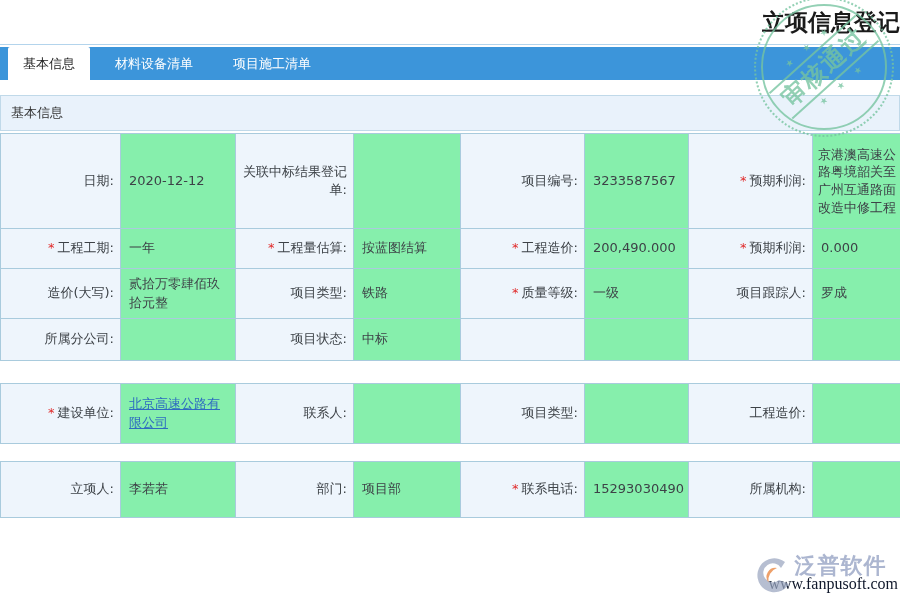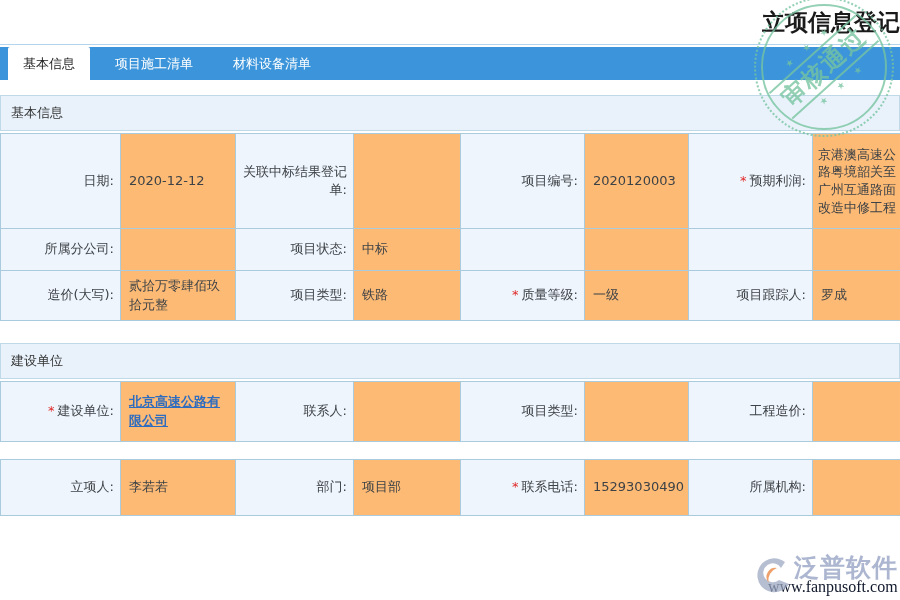--- a/index.html
+++ b/index.html
@@ -12,50 +12,50 @@
   .tabbar { background: #3c95da; height: 33px; margin-top: 2px; display: flex; align-items: stretch; padding-left: 8px; }
   .tab { line-height: 33px; padding: 0 15px; font-size: 13px; color: #ffffff; cursor: pointer; margin-right: 10px; border-radius: 2px 2px 0 0; }
   .tab.active { background: #ffffff; color: #222; }
 
   .section { margin: 15px 0 0 0; }
   .section-header { background: #e9f2fb; border: 1px solid #c0d9e9; padding: 8px 10px; font-size: 13px; color: #333; margin-bottom: 2px; }
 
   table { width: 100%; border-collapse: collapse; table-layout: fixed; }
   td { border: 1px solid #a9cbdd; font-size: 13px; vertical-align: middle; word-break: break-all; line-height: 1.4; }
   td.lbl { background: #eef5fc; text-align: right; padding: 3px 6px 3px 2px; color: #3d4247; }
-  td.val { background: #fdba74; text-align: left; padding: 3px 4px 3px 8px; }
+  td.val { background: #86efac; text-align: left; padding: 3px 4px 3px 8px; }
   .req { color: #e02a2a; margin-right: 3px; }
-  a.cell-link { color: #2e6cc0; text-decoration: underline; font-weight: bold; }
+  a.cell-link { color: #2e6cc0; text-decoration: underline; }
 
   
   .stamp { position: absolute; left: 754px; top: -3px; width: 140px; height: 140px; z-index: 60; opacity: 0.78; pointer-events: none; }
   .ring-outer { position: absolute; inset: 0; border-radius: 50%; border: 2px dotted #76c4a0; }
   .ring-inner { position: absolute; inset: 7px; border-radius: 50%; border: 2px solid #76c4a0; }
   .stamp-rot { position: absolute; inset: 0; display: flex; flex-direction: column; align-items: center; justify-content: center; transform: rotate(-42deg); color: #76c4a0; }
   .stamp-stars { font-size: 9px; letter-spacing: 6px; text-indent: 6px; line-height: 1; color: #76c4a0; }
   .stamp-chord { width: 116px; height: 2px; background: #76c4a0; margin: 3px 0; }
   .stamp-text { font-size: 24px; font-weight: bold; letter-spacing: 2px; line-height: 1.1; white-space: nowrap; }
 
   
   .watermark { position: absolute; right: 2px; bottom: 3px; z-index: 50; display: flex; align-items: flex-start; pointer-events: none; }
   .wm-logo { width: 40px; height: 40px; margin-top: 2px; opacity: 0.85; }
   .wm-textcol { display: flex; flex-direction: column; }
-  .wm-brand { font-size: 25px; font-weight: bold; letter-spacing: 1px; color: rgba(168,178,206,0.95); line-height: 1.0; }
+  .wm-brand { font-size: 22px; font-weight: bold; letter-spacing: 1px; color: rgba(168,178,206,0.95); line-height: 1.0; }
   .wm-url { font-family: "Liberation Serif", "DejaVu Serif", serif; font-size: 16px; font-weight: normal; color: #0f172a; margin-top: -2px; margin-left: -26px; line-height: 1.1; }
 </style>
 </head>
 <body>
 
 <div class="page-title">立项信息登记</div>
 
 <div class="topline"></div>
 <div class="tabbar">
   <div class="tab active">基本信息</div>
+  <div class="tab">材料设备清单</div>
   <div class="tab">项目施工清单</div>
-  <div class="tab">材料设备清单</div>
 </div>
 
 <div class="section">
   <div class="section-header">基本信息</div>
   <table>
     <colgroup>
       <col style="width:120px">
         <col style="width:115px">
         <col style="width:118px">
         <col style="width:107px">
@@ -64,50 +64,59 @@
         <col style="width:124px">
         <col style="width:88px">
     </colgroup>
     <tbody>
         <tr style="height:95px">
       <td class="lbl"><span>日期:</span></td>
       <td class="val">2020-12-12</td>
       <td class="lbl"><span>关联中标结果登记单:</span></td>
       <td class="val"></td>
       <td class="lbl"><span>项目编号:</span></td>
-      <td class="val">2020120003</td>
+      <td class="val">3233587567</td>
       <td class="lbl"><span class="req">*</span><span>预期利润:</span></td>
       <td class="val" style="line-height:1.35; padding-left:5px;">京港澳高速公路粤境韶关至广州互通路面改造中修工程</td>
+    </tr>
+    <tr style="height:40px">
+      <td class="lbl"><span class="req">*</span><span>工程工期:</span></td>
+      <td class="val">一年</td>
+      <td class="lbl"><span class="req">*</span><span>工程量估算:</span></td>
+      <td class="val">按蓝图结算</td>
+      <td class="lbl"><span class="req">*</span><span>工程造价:</span></td>
+      <td class="val">200,490.000</td>
+      <td class="lbl"><span class="req">*</span><span>预期利润:</span></td>
+      <td class="val">0.000</td>
+    </tr>
+    <tr style="height:50px">
+      <td class="lbl"><span>造价(大写):</span></td>
+      <td class="val">贰拾万零肆佰玖拾元整</td>
+      <td class="lbl"><span>项目类型:</span></td>
+      <td class="val">铁路</td>
+      <td class="lbl"><span class="req">*</span><span>质量等级:</span></td>
+      <td class="val">一级</td>
+      <td class="lbl"><span>项目跟踪人:</span></td>
+      <td class="val">罗成</td>
     </tr>
     <tr style="height:42px">
       <td class="lbl"><span>所属分公司:</span></td>
       <td class="val"></td>
       <td class="lbl"><span>项目状态:</span></td>
       <td class="val">中标</td>
       <td class="lbl"></td>
       <td class="val"></td>
       <td class="lbl"></td>
       <td class="val"></td>
     </tr>
-    <tr style="height:50px">
-      <td class="lbl"><span>造价(大写):</span></td>
-      <td class="val">贰拾万零肆佰玖拾元整</td>
-      <td class="lbl"><span>项目类型:</span></td>
-      <td class="val">铁路</td>
-      <td class="lbl"><span class="req">*</span><span>质量等级:</span></td>
-      <td class="val">一级</td>
-      <td class="lbl"><span>项目跟踪人:</span></td>
-      <td class="val">罗成</td>
-    </tr>
   </tbody>
     </table>
 </div>
 
 <div class="section" style="margin-top:22px">
-  <div class="section-header">建设单位</div>
   <table>
     <colgroup>
       <col style="width:120px">
         <col style="width:115px">
         <col style="width:118px">
         <col style="width:107px">
       <col style="width:124px">
         <col style="width:104px">
         <col style="width:124px">
         <col style="width:88px">

